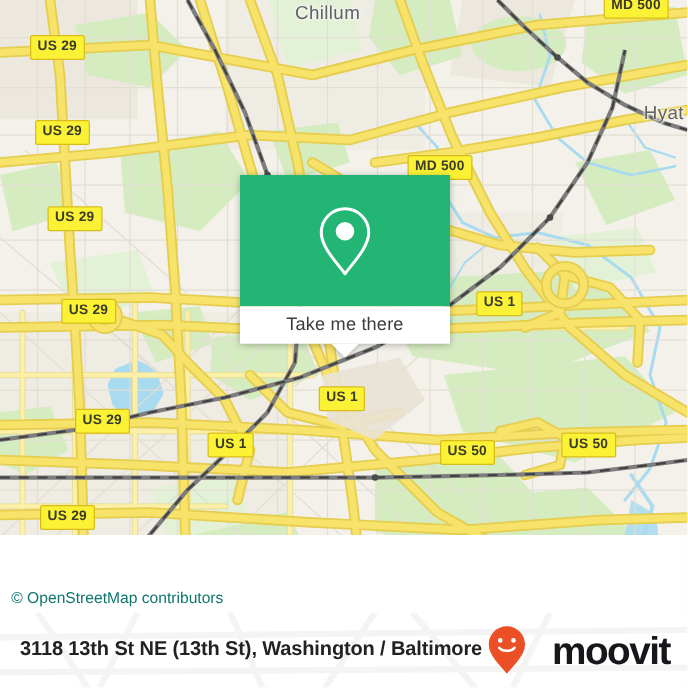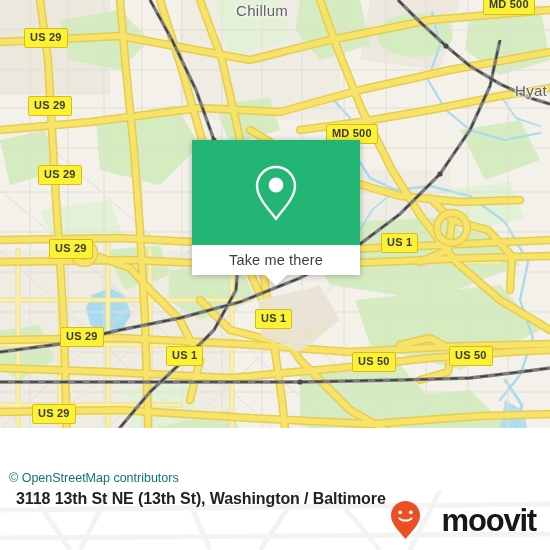--- a/index.html
+++ b/index.html
@@ -112,20 +112,21 @@
   }
 
   
   #footer-bar {
     position: absolute;
     left: 0; bottom: 0;
     width: 550px;
     height: 60px;
     background: #ffffff;
     display: flex;
+    align-items: center;
     justify-content: space-between;
     padding: 0 14px 0 16px;
     overflow: hidden;
   }
   #footer-bar-watermark {
     position: absolute;
     left: 0; top: 0;
     width: 550px; height: 60px;
     pointer-events: none;
     opacity: 0.5;

